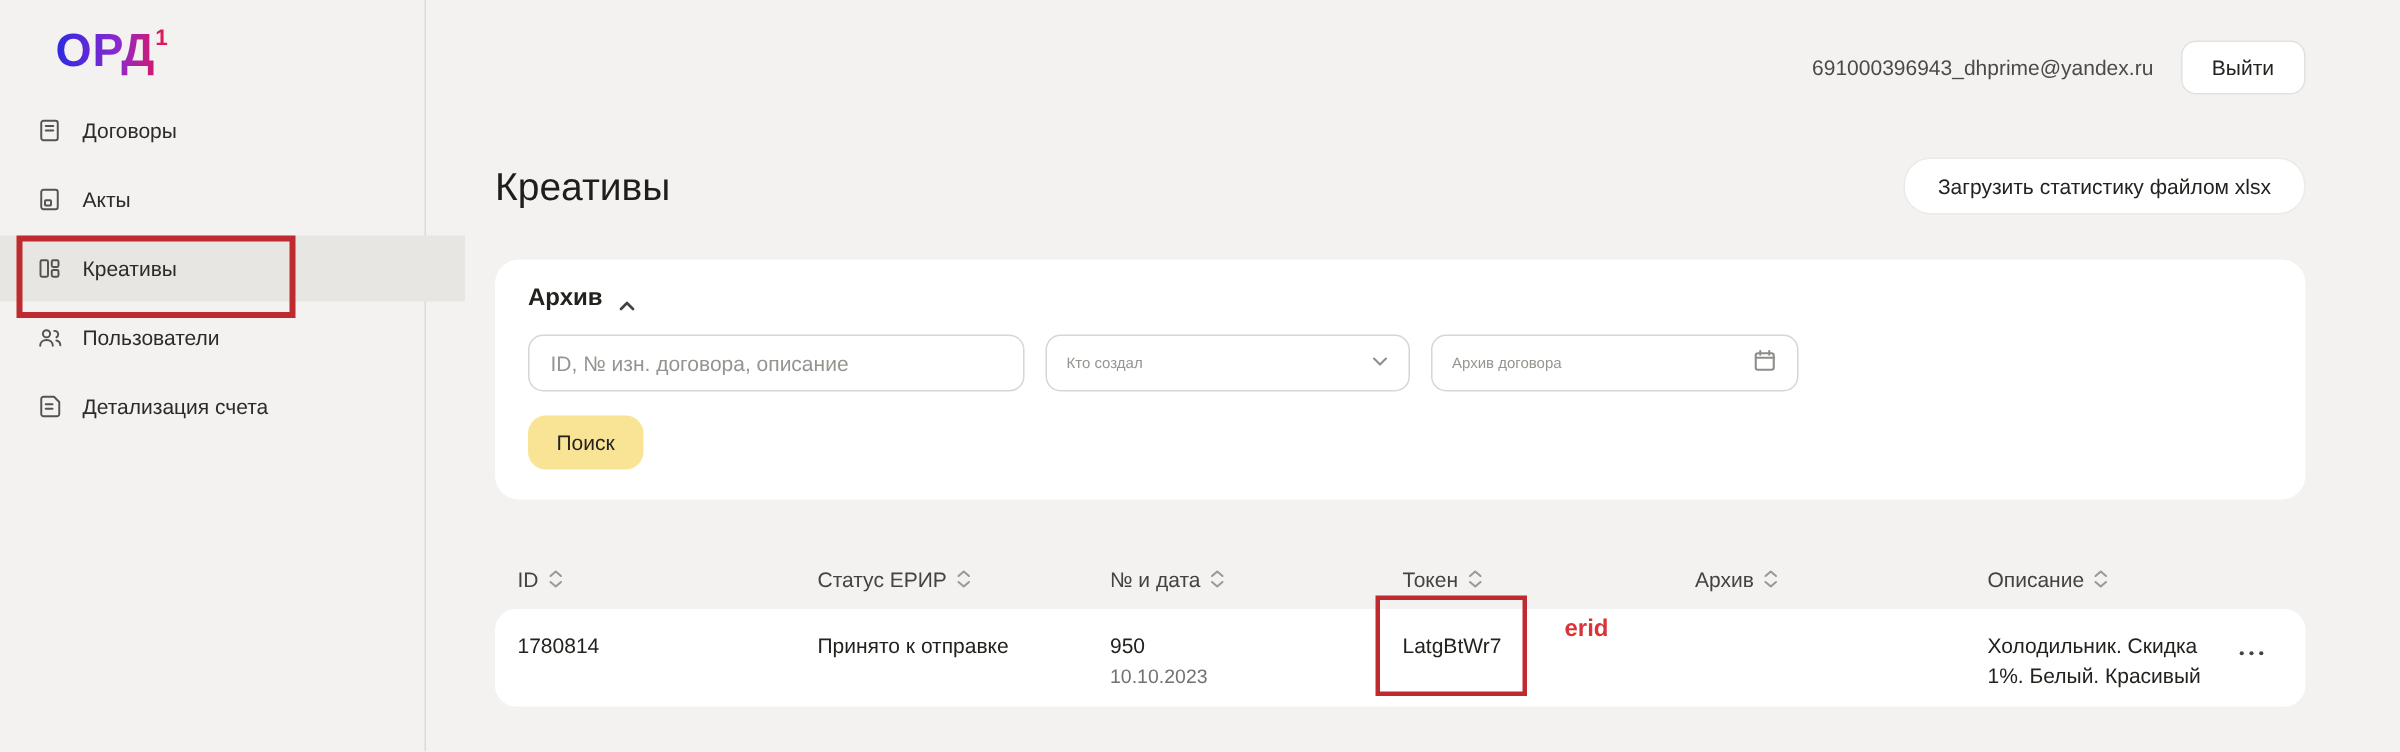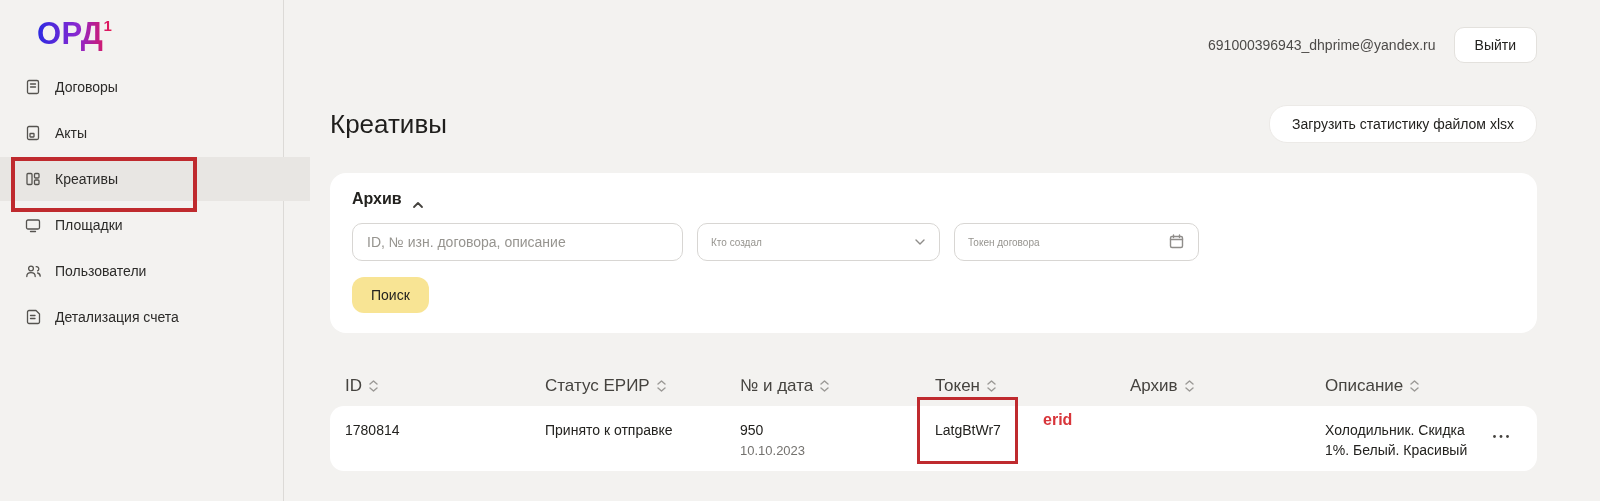--- a/index.html
+++ b/index.html
@@ -50,21 +50,21 @@
   .f-select { height:38px; border:1px solid #d8d6d3; border-radius:10px; padding:0 13px; font-size:10px;
     background:#fff; color:#96948f; display:flex; align-items:center; justify-content:space-between; cursor:pointer; }
   .f-select.creator { width:243px; }
   .f-select.period { width:245px; }
   .f-select svg { stroke:#8f8d8a; fill:none; stroke-width:1.4; stroke-linecap:round; stroke-linejoin:round; }
   .btn-paleyellow { margin-top:16px; background:#f8e494; border:none; border-radius:12px; padding:10px 19px; }
 
   
   .tgrid { display:grid; grid-template-columns:200px 195px 195px 195px 195px 1fr 30px; padding:0 15px; }
   .table-header { margin-top:33px; height:40px; align-items:center; }
-  .th { display:flex; align-items:center; gap:7px; font-size:17px; color:#45433f; cursor:pointer;text-align:right; }
+  .th { display:flex; align-items:center; gap:7px; font-size:14px; color:#45433f; cursor:pointer;text-align:right; }
   .sort { display:inline-flex; flex-direction:column; gap:2px; }
   .sort svg { width:9px; height:5px; stroke:#9b9996; fill:none; stroke-width:1.4; stroke-linecap:round; stroke-linejoin:round; }
   .table-row-card { background:#fff; border-radius:14px; height:65px; position:relative; }
   .td { padding-top:14px; font-size:14px; color:#23221f; line-height:20px; }
   .td-sub { font-size:13px; color:#74726f; margin-top:1px; }
   .desc { max-width:178px; }
   .kebab { display:flex; align-items:flex-start; padding-top:19px; cursor:pointer; }
   .kebab svg { fill:#45433f; }
   .row-annotation-box { position:absolute; left:587px; top:-9px; width:101px; height:67px; border:3px solid #bf2a2e; pointer-events:none; }
   .erid-label { position:absolute; left:713px; top:5px; color:#d8353a; font-size:16px; font-weight:700; }
@@ -103,29 +103,20 @@
               <rect x="3" y="3.5" width="5" height="11" rx="1"></rect>
               <rect x="10.5" y="3.5" width="4.5" height="4.5" rx="1"></rect>
               <rect x="10.5" y="10" width="4.5" height="4.5" rx="1"></rect>
             </svg>
         </span>
         <span class="nav-label">Креативы</span>
       </div>
       <div class="nav-item">
         <span class="nav-icon">
           <svg viewBox="0 0 18 18">
-              <rect x="2.5" y="4" width="13" height="9" rx="1.5"></rect>
-              <line x1="6.5" y1="15.5" x2="11.5" y2="15.5"></line>
-            </svg>
-        </span>
-        <span class="nav-label">Площадки</span>
-      </div>
-      <div class="nav-item">
-        <span class="nav-icon">
-          <svg viewBox="0 0 18 18">
               <circle cx="7" cy="6.5" r="2.4"></circle>
               <path d="M2.8 14.5c0-2.3 1.9-3.8 4.2-3.8s4.2 1.5 4.2 3.8"></path>
               <path d="M12.2 4.6a2.3 2.3 0 0 1 2.6 2.3 2.3 2.3 0 0 1-1.2 2"></path>
               <path d="M13.6 11c1.6.4 2.6 1.6 2.6 3.2"></path>
             </svg>
         </span>
         <span class="nav-label">Пользователи</span>
       </div>
       <div class="nav-item">
         <span class="nav-icon">
@@ -169,21 +160,21 @@
         <input class="f-input" type="text" placeholder="ID, № изн. договора, описание" style="">
         <div class="f-select creator">
           <span>Кто создал</span>
           <span>
             <svg width="12" height="8" viewBox="0 0 12 8">
                 <polyline points="2,2 6,6 10,2"></polyline>
               </svg>
           </span>
         </div>
         <div class="f-select period">
-          <span>Токен договора</span>
+          <span>Архив договора</span>
           <span>
             <svg width="17" height="17" viewBox="0 0 17 17">
                 <rect x="2.5" y="3.5" width="12" height="11" rx="1.5"></rect>
                 <line x1="2.5" y1="6.5" x2="14.5" y2="6.5"></line>
                 <line x1="5.5" y1="2" x2="5.5" y2="4.5"></line>
                 <line x1="11.5" y1="2" x2="11.5" y2="4.5"></line>
               </svg>
           </span>
         </div>
       </div>

